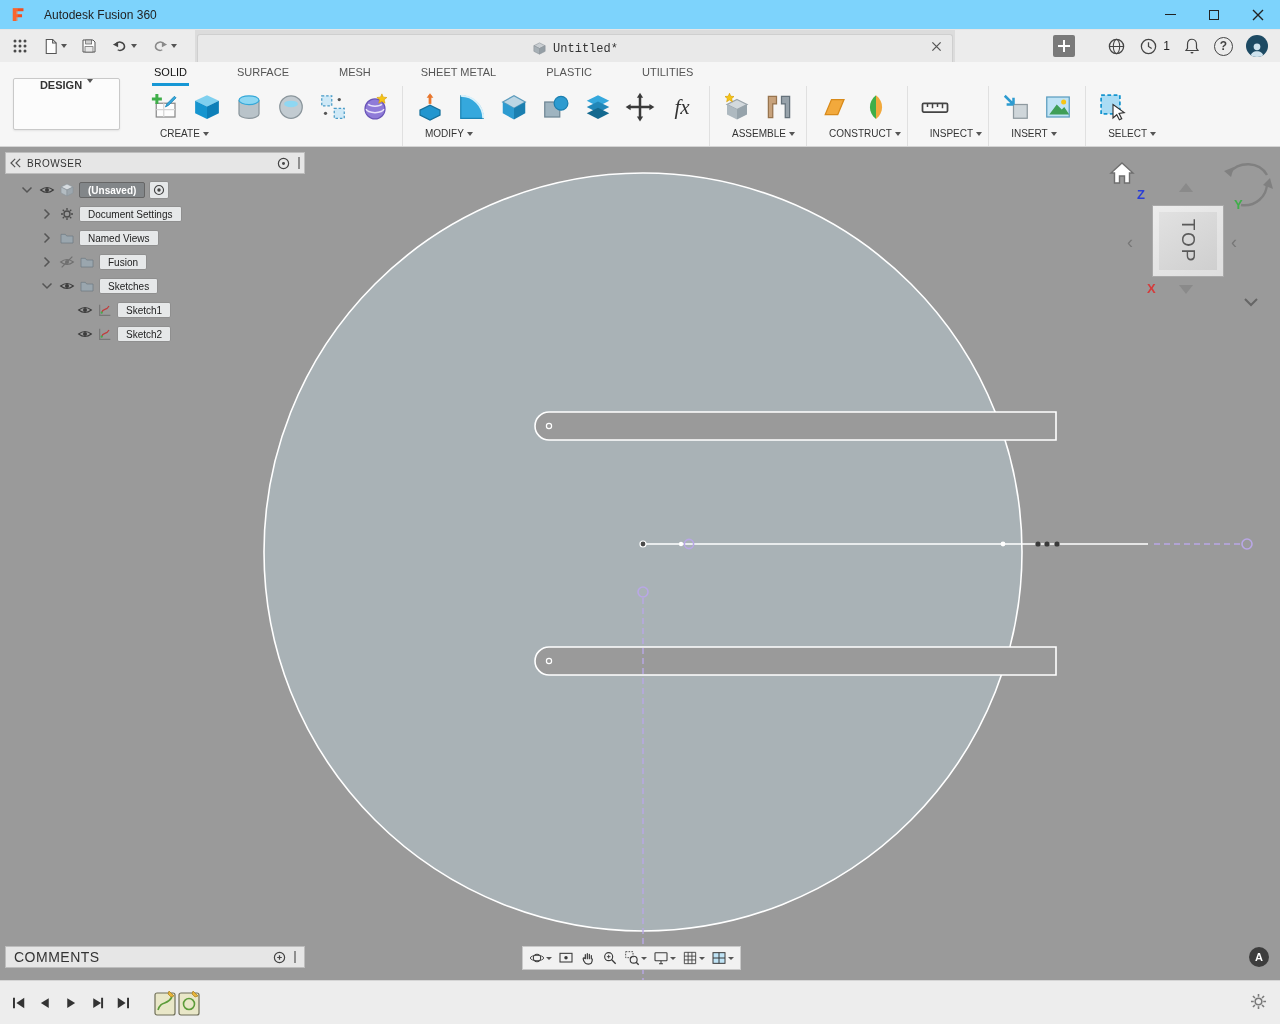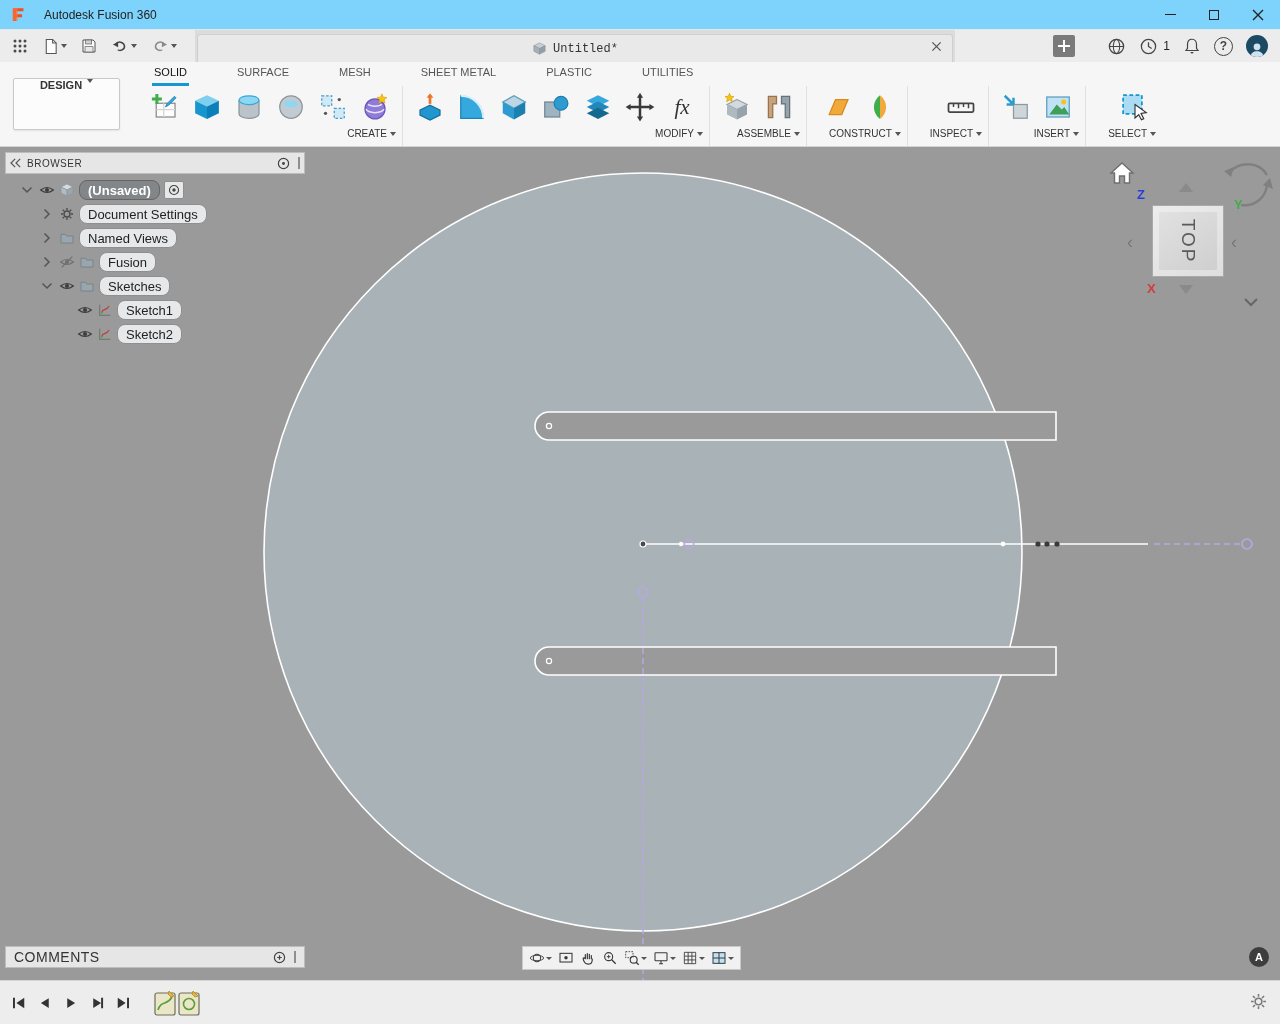--- a/index.html
+++ b/index.html
@@ -32,40 +32,40 @@
   .help-circle { width:19px; height:19px; border-radius:50%; border:1.6px solid #444; display:flex; align-items:center; justify-content:center; font-size:12px; font-weight:bold; color:#444; }
   .avatar { width:22px; height:22px; border-radius:50%; background:#1d4a63; display:flex; align-items:flex-end; justify-content:center; overflow:hidden; }
 
   
   .ribbon { position:relative; background:#f6f6f6; border-bottom:1px solid #d4d4d4; }
   .ribbon-tabs { height:24px; padding-left:152px; display:flex; align-items:flex-end; }
   .rtab { font-size:11px; color:#555; padding:4px 2px 5px 2px; margin-right:46px; border-bottom:3px solid transparent; }
   .rtab.active { color:#111; border-bottom-color:#1697d5; }
   .toolbar { height:60px; display:flex; align-items:flex-start; padding-left:138px; }
   .design-btn { position:absolute; left:13px; top:16px; width:107px; height:52px; background:#fcfcfc; border:1px solid #c9c9c9; border-radius:2px; box-shadow:0 1px 2px rgba(0,0,0,0.08); display:flex; align-items:flex-start; justify-content:center; gap:5px; font-size:11px; font-weight:bold; color:#333; }
-  .tg { display:flex; flex-direction:column; align-items:flex-end; padding:1px 6px 0 6px; height:60px; }
+  .tg { display:flex; flex-direction:column; align-items:flex-start; padding:1px 6px 0 6px; height:60px; }
   .tg + .tg { border-left:1px solid #e0e0e0; }
   .tools { display:flex; align-items:center; }
   .tool { width:42px; height:40px; display:flex; align-items:center; justify-content:center; }
   .tool svg { width:30px; height:30px; }
   .glabel { display:flex; align-items:center; gap:3px; font-size:10px; color:#333; margin-top:1px;margin-left:16px; }
   .fx-text { font-family:"Liberation Serif", serif; font-style:italic; font-size:21px; color:#333; }
 
   
   .canvas { position:relative; flex:1; background:#9a9a9a; overflow:hidden;padding-left:23px; }
   .sketch-svg { position:absolute; left:0; top:0; width:1280px; height:835px; }
 
   
   .browser { position:absolute; left:5px; top:5px; width:300px; z-index:3; }
   .browser-header { height:22px; background:rgba(233,233,233,0.96); border:1px solid #bdbdbd; display:flex; align-items:center; font-size:10px; letter-spacing:0.5px; color:#333; padding:0 4px; gap:5px; }
   .hdr-spacer { flex:1; }
   .grip { width:2px; height:12px; background:#8f8f8f; margin-left:3px; }
   .tree { padding-top:4px; }
   .trow { display:flex; align-items:center; height:24px; gap:4px; }
-  .chip { border:1px solid #8f8f8f; background:rgba(240,243,244,0.88); padding:1.5px 8px; font-size:13px; color:#222; border-radius:8px; white-space:nowrap; }
+  .chip { border:1px solid #8f8f8f; background:rgba(240,243,244,0.88); padding:1.5px 8px; font-size:10px; color:#222; border-radius:2px; white-space:nowrap; }
   .root-chip { background:rgba(128,132,136,0.92); color:#fff; font-weight:bold; border-color:#666; }
   .radio-chip { width:20px; height:18px; border:1px solid #8f8f8f; background:rgba(240,243,244,0.88); border-radius:2px; display:flex; align-items:center; justify-content:center; }
   .ticon { width:16px; height:16px; flex:0 0 auto; }
 
   
   .viewcube { position:absolute; left:1103px; top:10px; width:175px; height:165px; z-index:3; }
   .vc-cube { position:absolute; left:49px; top:48px; width:72px; height:72px; background:linear-gradient(145deg,#e3e3e3,#cdcdcd); border:1px solid #a9a9a9; box-shadow:inset 0 0 0 6px rgba(255,255,255,0.35); display:flex; align-items:center; justify-content:center; }
   .vc-face { transform:rotate(90deg); font-size:19px; letter-spacing:2px; color:#5a5a5a; }
   .vc-axis { position:absolute; font-size:13px; font-weight:bold; }
   .tri-up { position:absolute; width:0; height:0; border-left:7px solid transparent; border-right:7px solid transparent; border-bottom:9px solid #8a8a8a; }

